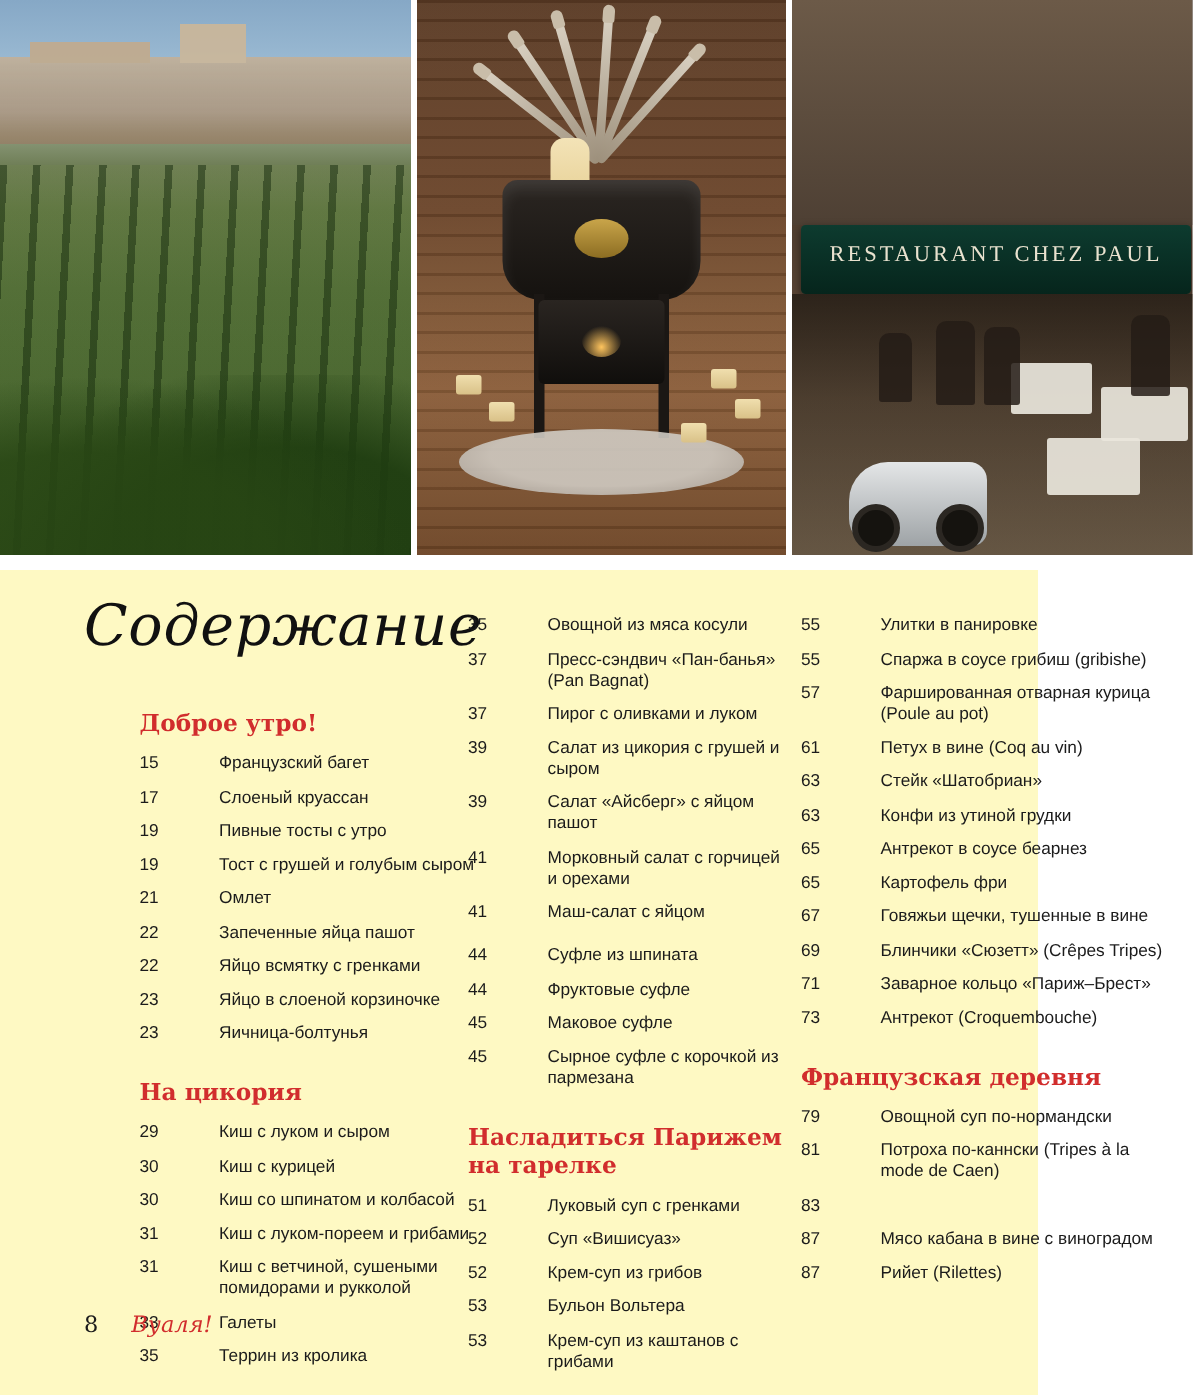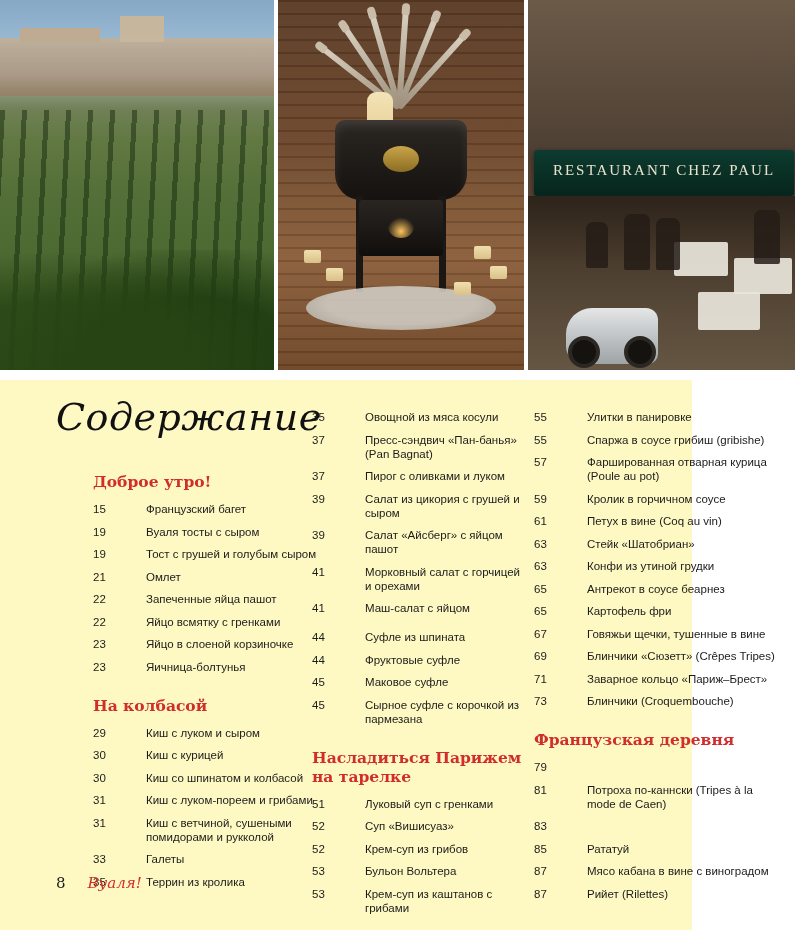--- a/index.html
+++ b/index.html
@@ -464,22 +464,26 @@
     <div class="toc-title">Содержание</div>
 
     <div class="col col-1">
       <div class="section-head">Доброе утро!</div>
       <ul class="entries">
         <li>
             <span class="pg">15</span>
             <span class="tx">Французский багет</span>
           </li>
         <li>
+            <span class="pg">17</span>
+            <span class="tx">Слоеный круассан</span>
+          </li>
+        <li>
             <span class="pg">19</span>
-            <span class="tx">Вуаля тосты с сыром</span>
+            <span class="tx">Пивные тосты с утро</span>
           </li>
         <li>
             <span class="pg">19</span>
             <span class="tx">Тост с грушей и голубым сыром</span>
           </li>
         <li>
             <span class="pg">21</span>
             <span class="tx">Омлет</span>
           </li>
         <li>
@@ -493,21 +497,21 @@
         <li>
             <span class="pg">23</span>
             <span class="tx">Яйцо в слоеной корзиночке</span>
           </li>
         <li>
             <span class="pg">23</span>
             <span class="tx">Яичница-болтунья</span>
           </li>
       </ul>
 
-      <div class="section-head spaced">На колбасой</div>
+      <div class="section-head spaced">На цикория</div>
       <ul class="entries">
         <li>
             <span class="pg">29</span>
             <span class="tx">Киш с луком и сыром</span>
           </li>
         <li>
             <span class="pg">30</span>
             <span class="tx">Киш с курицей</span>
           </li>
         <li>
@@ -614,24 +618,20 @@
           </li>
         <li>
             <span class="pg">55</span>
             <span class="tx">Спаржа в соусе грибиш (gribishe)</span>
           </li>
         <li>
             <span class="pg">57</span>
             <span class="tx">Фаршированная отварная курица (Poule au pot)</span>
           </li>
         <li>
-            <span class="pg">59</span>
-            <span class="tx">Кролик в горчичном соусе</span>
-          </li>
-        <li>
             <span class="pg">61</span>
             <span class="tx">Петух в вине (Coq au vin)</span>
           </li>
         <li>
             <span class="pg">63</span>
             <span class="tx">Стейк «Шатобриан»</span>
           </li>
         <li>
             <span class="pg">63</span>
             <span class="tx">Конфи из утиной грудки</span>
@@ -651,39 +651,36 @@
         <li>
             <span class="pg">69</span>
             <span class="tx">Блинчики «Сюзетт» (Crêpes Tripes)</span>
           </li>
         <li>
             <span class="pg">71</span>
             <span class="tx">Заварное кольцо «Париж–Брест»</span>
           </li>
         <li>
             <span class="pg">73</span>
-            <span class="tx">Блинчики (Croquembouche)</span>
+            <span class="tx">Антрекот (Croquembouche)</span>
           </li>
       </ul>
 
       <div class="section-head spaced">Французская деревня</div>
       <ul class="entries">
         <li>
             <span class="pg">79</span>
+            <span class="tx">Овощной суп по-нормандски</span>
           </li>
         <li>
             <span class="pg">81</span>
             <span class="tx">Потроха по-каннски (Tripes à la mode de Caen)</span>
           </li>
         <li>
             <span class="pg">83</span>
-          </li>
-        <li>
-            <span class="pg">85</span>
-            <span class="tx">Рататуй</span>
           </li>
         <li>
             <span class="pg">87</span>
             <span class="tx">Мясо кабана в вине с виноградом</span>
           </li>
         <li>
             <span class="pg">87</span>
             <span class="tx">Рийет (Rilettes)</span>
           </li>
       </ul>

